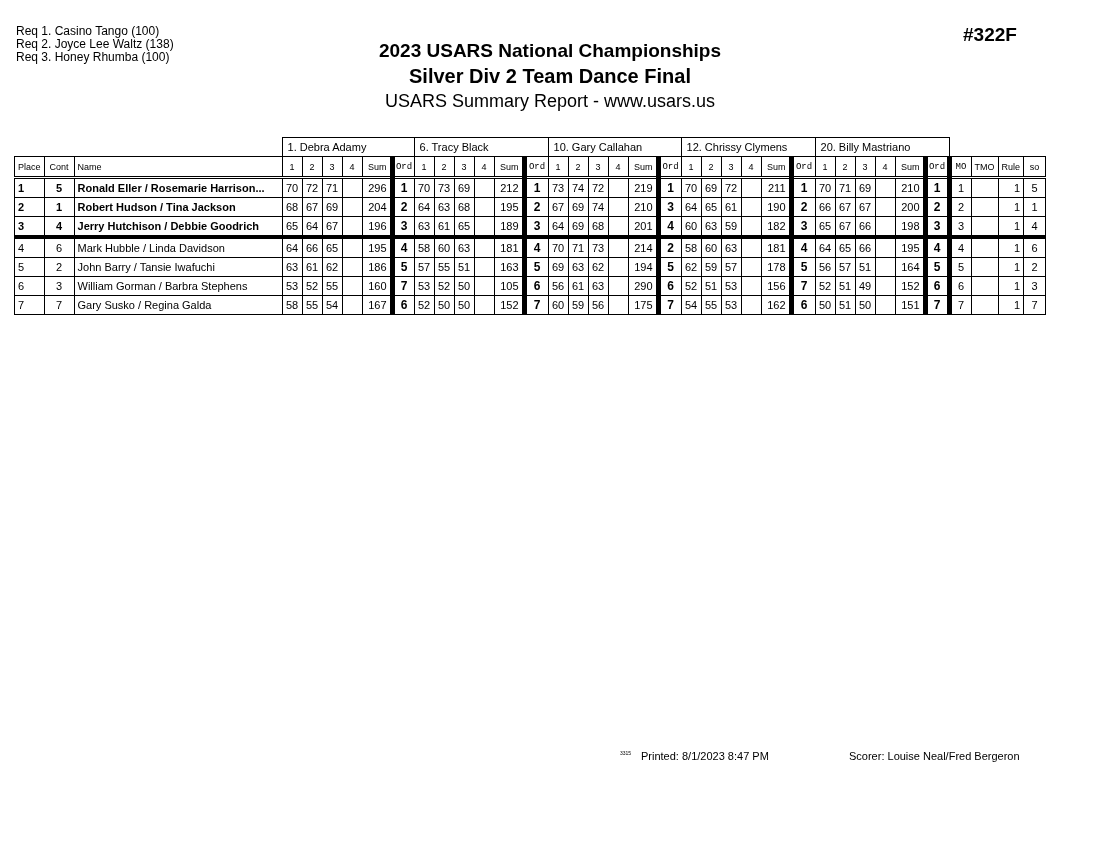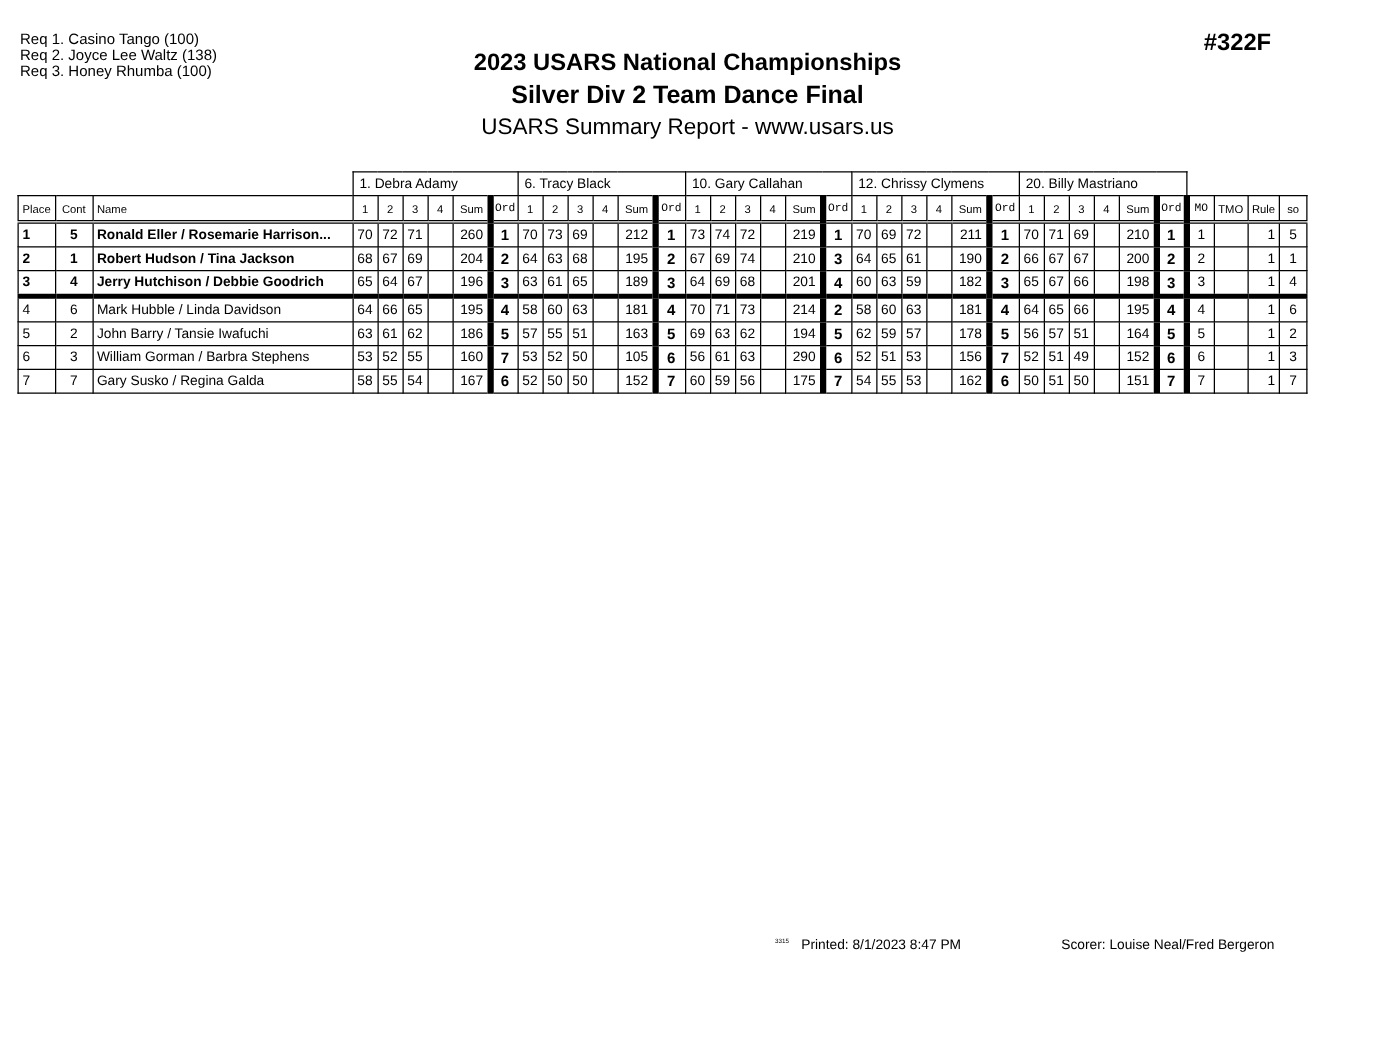--- a/index.html
+++ b/index.html
@@ -138,21 +138,21 @@
         <td class="c">so</td>
       </tr>
   <tr class="bold">
         <td class="l place">1</td>
         <td class="c cont">5</td>
         <td class="l name">Ronald Eller / Rosemarie Harrison...</td>
         <td class="c">70</td>
         <td class="c">72</td>
         <td class="c">71</td>
         <td class="c"></td>
-        <td class="r">260</td>
+        <td class="r">296</td>
         <td class="ord">1</td>
         <td class="c">70</td>
         <td class="c">73</td>
         <td class="c">69</td>
         <td class="c"></td>
         <td class="r">212</td>
         <td class="ord">1</td>
         <td class="c">73</td>
         <td class="c">74</td>
         <td class="c">72</td>

